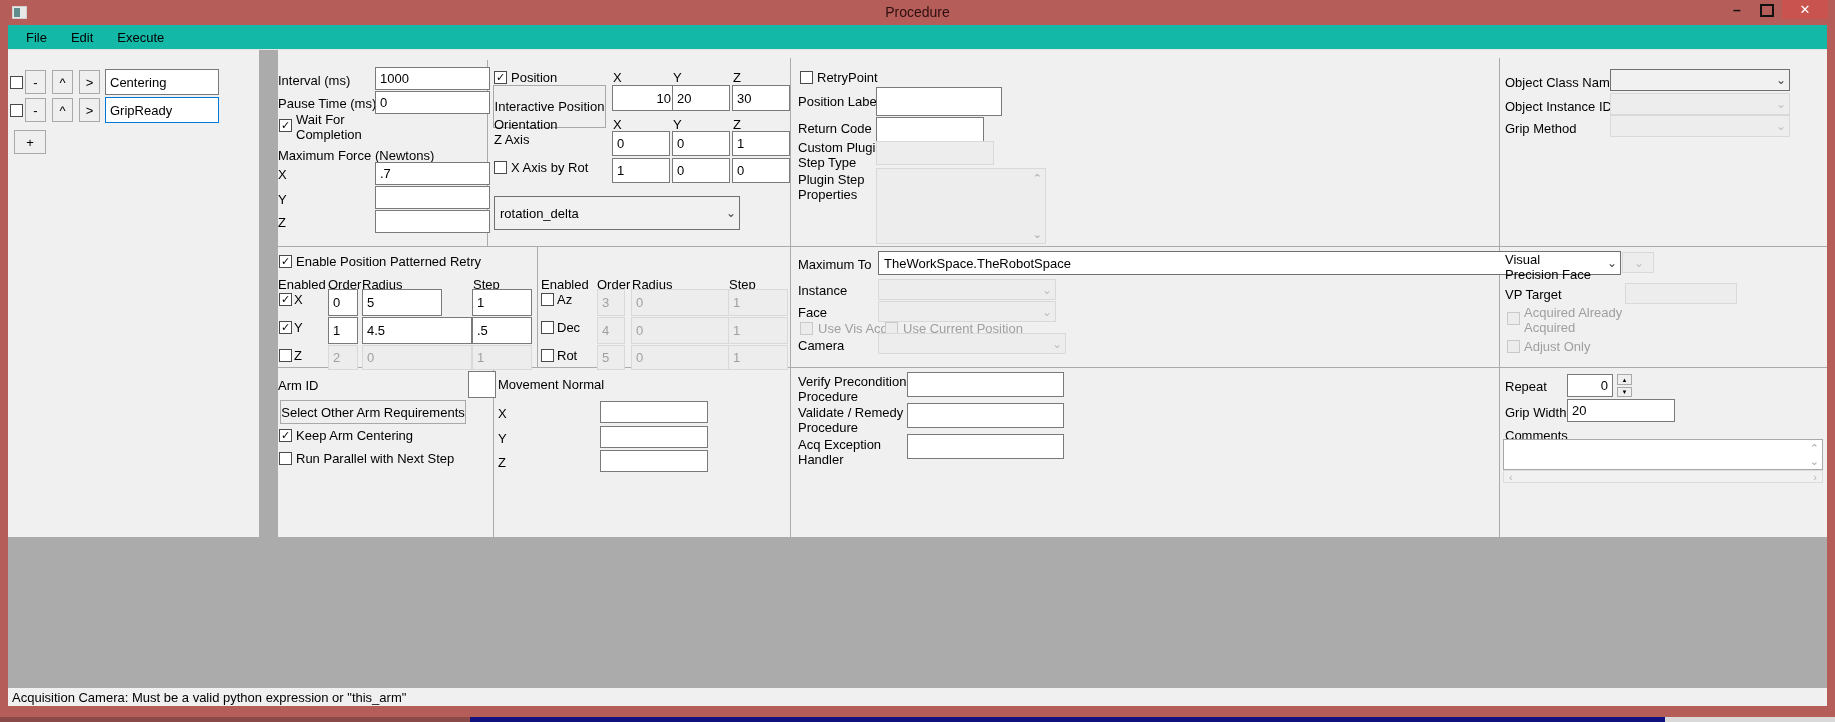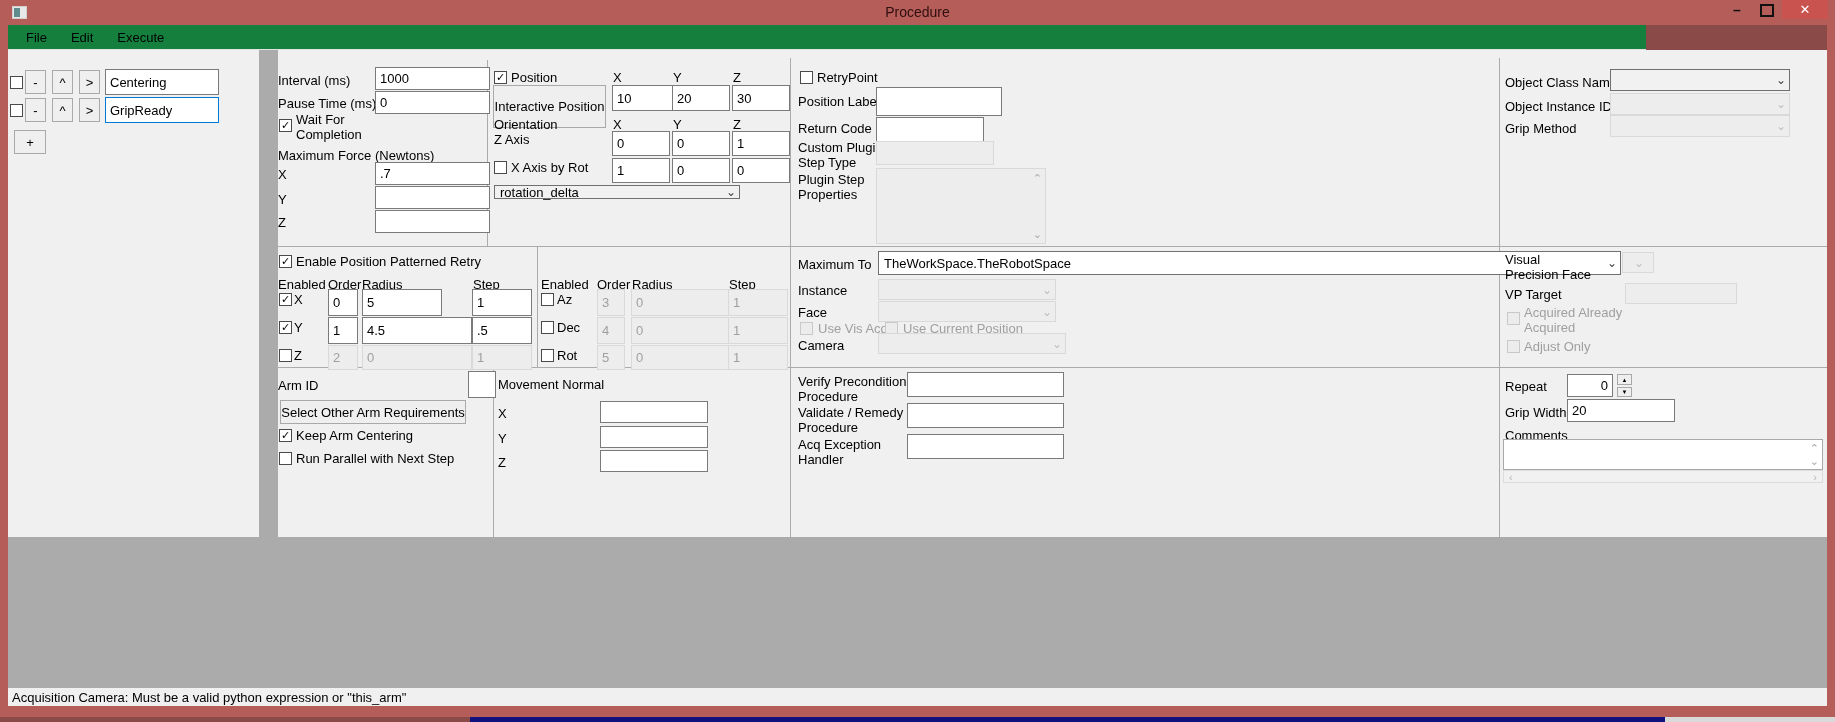--- a/index.html
+++ b/index.html
@@ -21,21 +21,21 @@
   .cb.disabled{border-color:#c9c9c9;background:#ececec}
   .combo{border:1px solid #707070;background:#f1f1f1;display:flex;align-items:center;
          justify-content:space-between;font-size:13px;padding:0 3px 0 5px;color:#000}
   .combo.white{background:#fff}
   .combo.disabled{border-color:#d9d9d9;background:#ededed;color:#9f9f9f}
   .chev{font-size:12px;color:#444;line-height:10px}
   .combo.disabled .chev{color:#bfbfbf}
   .line{background:#ababab}
   .scrollgl{color:#a9a9a9;font-size:11px;line-height:10px}
   .titlebar{left:0;top:0;width:1835px;height:25px;background:#b55d59}
-  .menubar{left:8px;top:25px;width:1638px;height:25px;background:#15803d;
+  .menubar{left:8px;top:25px;width:1819px;height:25px;background:#14b8a6;
            display:flex;align-items:center;border-bottom:1px solid #e3e3e3}
   .menubar span{font-size:13px;margin-left:12px;padding:2px 6px}
   .content{left:8px;top:50px;width:1819px;height:487px;background:#f0f0f0}
   .grayarea{left:8px;top:537px;width:1819px;height:151px;background:#ababab}
   .statusbar{left:8px;top:688px;width:1819px;height:18px;background:#f0f0f0;
              display:flex;align-items:center}
   .statusbar span{font-size:13px;margin-left:4px}
 </style>
 </head>
 <body>
@@ -128,37 +128,37 @@
 <div class="abs cb" style="left:494px;top:71px">
     <span>✓</span>
   </div>
 <div class="abs lbl" style="left:511px;top:70px">Position</div>
 <div class="abs lbl" style="left:613px;top:70px">X</div>
 <div class="abs lbl" style="left:673px;top:70px">Y</div>
 <div class="abs lbl" style="left:733px;top:70px">Z</div>
 <div class="abs btn" style="left:493px;top:85px;width:113px;height:43px">
     <span>Interactive Position</span>
   </div>
-<input class="abs txt" style="left: 612px; top: 85px; width: 64px; height: 26px;" value="10">
+<input class="abs txt" style="left: 612px; top: 85px; width: 64px; height: 26px; text-align: right;" value="10">
 <input class="abs txt" style="left: 672px; top: 85px; width: 58px; height: 26px;" value="20">
 <input class="abs txt" style="left: 732px; top: 85px; width: 58px; height: 26px;" value="30">
 <div class="abs lbl" style="left:494px;top:117px">Orientation</div>
 <div class="abs lbl" style="left:613px;top:117px">X</div>
 <div class="abs lbl" style="left:673px;top:117px">Y</div>
 <div class="abs lbl" style="left:733px;top:117px">Z</div>
 <div class="abs lbl" style="left:494px;top:132px">Z Axis</div>
 <input class="abs txt" style="left: 612px; top: 131px; width: 58px; height: 25px;" value="0">
 <input class="abs txt" style="left: 672px; top: 131px; width: 58px; height: 25px;" value="0">
 <input class="abs txt" style="left: 732px; top: 131px; width: 58px; height: 25px;" value="1">
 <div class="abs cb" style="left:494px;top:161px"></div>
 <div class="abs lbl" style="left:511px;top:160px">X Axis by Rot</div>
 <input class="abs txt" style="left: 612px; top: 158px; width: 58px; height: 25px;" value="1">
 <input class="abs txt" style="left: 672px; top: 158px; width: 58px; height: 25px;" value="0">
 <input class="abs txt" style="left: 732px; top: 158px; width: 58px; height: 25px;" value="0">
-<div class="abs combo" style="left:494px;top:185px;width:246px;height:14px">
+<div class="abs combo" style="left:494px;top:196px;width:246px;height:34px">
   <span>rotation_delta</span>
   <span class="chev">⌄</span>
 </div>
 
 <div class="abs cb" style="left:800px;top:71px"></div>
 <div class="abs lbl" style="left:817px;top:70px">RetryPoint</div>
 <div class="abs lbl" style="left:798px;top:94px">Position Label</div>
 <input class="abs txt" style="left: 876px; top: 87px; width: 126px; height: 29px;">
 <div class="abs lbl" style="left:798px;top:121px">Return Code</div>
 <input class="abs txt" style="left: 876px; top: 117px; width: 108px; height: 25px;">

